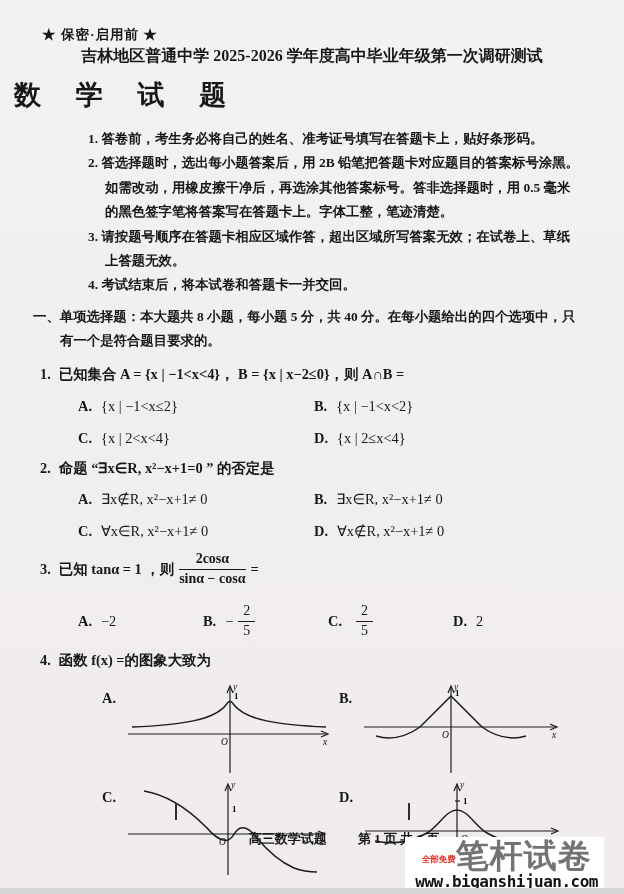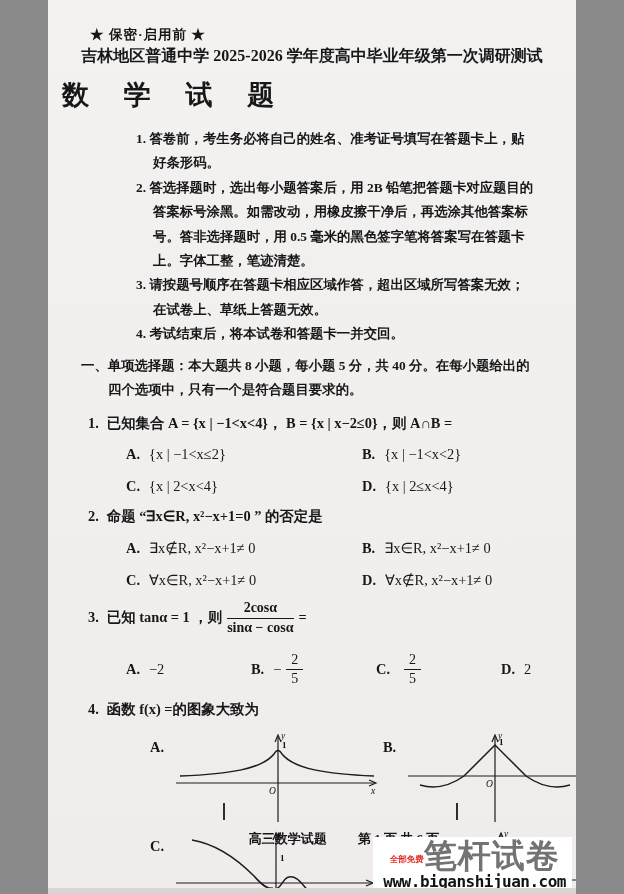--- a/index.html
+++ b/index.html
@@ -1,18 +1,18 @@
 <!DOCTYPE html>
 <html><head>
 <meta charset="utf-8">
 <style>
   * { box-sizing: border-box; margin: 0; padding: 0; }
   body { margin: 0; background: #8a8a8a; font-family: "Liberation Serif", serif; }
   .page {
-    position: relative; width: 528px; height: 894px; margin: 0 auto;
+    position: relative; width: 624px; height: 894px; margin: 0 auto;
     background: linear-gradient(180deg, #f4f2f1 0%, #f1efee 55%, #efeceb 100%);
     color: #171717; overflow: hidden;
   }
   .security { margin: 26px 0 0 42px; font-size: 13.5px; font-weight: 700; letter-spacing: 1px; }
   .title1 { text-align: center; font-size: 16px; font-weight: 700; margin-top: 2px; }
   .title2 { text-align: left; font-size: 27px; font-weight: 700; letter-spacing: 14px; text-indent: 14px; margin-top: 10px; }
 
   .instructions { display: flex; margin: 14px 42px 0 88px; font-size: 13.4px; font-weight: 600; line-height: 1.82; }
   .inst-label { white-space: nowrap; }
   .inst-items { flex: 1; }
@@ -46,21 +46,21 @@
   .graph text { font-family: "Liberation Serif", serif; font-size: 9.5px; font-style: italic; fill: #111; stroke: none; }
   .graph text.upright { font-style: normal; font-weight: 700; font-size: 9px; }
 
   .footer { position: absolute; left: 0; right: 0; bottom: 46px; text-align: center; font-size: 13px; font-weight: 700; padding-left: 64px; }
   .footer span { margin: 0 14px; }
 
   .cropmark { position: absolute; width: 2px; height: 17px; background: #2e2e2e; }
   .cropmark.left { left: 175px; top: 803px; }
   .cropmark.right { left: 408px; top: 803px; }
 
-  .watermark { position: absolute; right: 4px; bottom: 2px; background: #ffffff; padding: 2px 6px 1px 10px; text-align: center; }
+  .watermark { position: absolute; right: 20px; bottom: 2px; background: #ffffff; padding: 2px 6px 1px 10px; text-align: center; }
   .wm-top { display: flex; align-items: flex-end; justify-content: center; }
   .free { font-size: 8.5px; font-weight: 700; line-height: 1.1; margin: 0 0 9px 0; font-family: "Liberation Sans", sans-serif; }
   .brand { font-size: 33px; font-weight: 900; letter-spacing: 1px; color: #737373; line-height: 1.05; }
   .url { font-size: 16px; font-weight: 700; font-family: "DejaVu Sans Mono", monospace; letter-spacing: -0.5px; color: #121212; line-height: 1.1; }
 
   .bottom-band { position: absolute; left: 0; bottom: 0; width: 100%; height: 6px; background: #d8d6d5; }
 </style>
 </head>
 <body>
 

